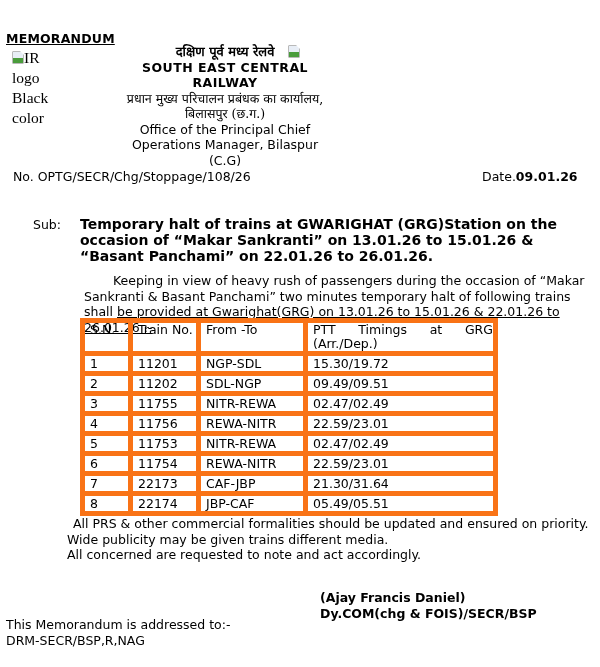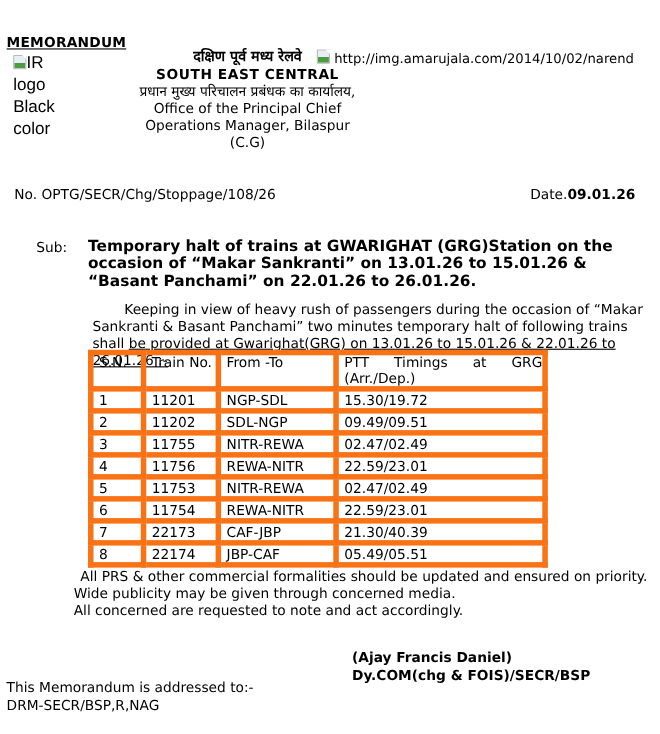--- a/index.html
+++ b/index.html
@@ -7,21 +7,21 @@
     width: 600px; height: 667px; position: relative; overflow: hidden;
     font-family: "DejaVu Sans", sans-serif; color: #000; font-size: 12.5px;
   }
   .abs { position: absolute; }
   .memo-title {
     left: 6px; top: 31px; font-weight: bold; font-size: 12.5px;
     text-decoration: underline; letter-spacing: 0.2px;
   }
   .logo-alt {
     left: 12px; top: 48px; width: 50px;
-    font-family: Liberation Sans, sans-serif; font-size: 15.5px; line-height: 20px;
+    font-family: Liberation Serif, serif; font-size: 15.5px; line-height: 20px;
   }
   .broken-img {
     display: inline-block; width: 12px; height: 13px; vertical-align: -1px;
     border: 1px solid #b9b9b9; border-radius: 1px; position: relative;
     background: linear-gradient(to bottom, #e8eef6 0%, #e8eef6 55%, #4a9c3c 56%, #4a9c3c 100%);
     box-sizing: border-box;
   }
   .broken-img::after {
     content: ""; position: absolute; right: -1px; top: -1px;
     border-left: 4px solid transparent; border-top: 4px solid #fff;
@@ -75,28 +75,30 @@
 
 <div class="abs memo-title">MEMORANDUM</div>
 
 <div class="abs logo-alt">
   <span class="broken-img"></span><span>IR logo Black color</span>
 </div>
 
 <div class="abs header-center">
   <div class="hindi hindi-title">दक्षिण पूर्व मध्य रेलवे</div>
   <div class="rail-name">SOUTH EAST CENTRAL</div>
+  <div class="rail-name">RAILWAY</div>
   <div class="hindi">प्रधान मुख्य परिचालन प्रबंधक का कार्यालय,</div>
+  <div class="hindi">बिलासपुर (छ.ग.)</div>
   <div class="office">Office of the Principal Chief</div>
   <div class="office">Operations Manager, Bilaspur</div>
   <div class="office">(C.G)</div>
 </div>
 
 <div class="abs right-img">
-  <span class="first"><span class="broken-img"></span> <span>http://img.amarujala.com/2014/10/02/narend</span></span>
+  <span class="first"><span class="broken-img"></span> </span>
 </div>
 
 <div class="abs ref-no">No. OPTG/SECR/Chg/Stoppage/108/26</div>
 <div class="abs date"><span>Date.</span><b>09.01.26</b></div>
 
 <div class="abs sub-label">Sub:</div>
 <div class="abs sub-text">Temporary halt of trains at GWARIGHAT (GRG)Station on the occasion of “Makar Sankranti” on 13.01.26 to 15.01.26 &amp; “Basant Panchami” on 22.01.26 to 26.01.26.</div>
 
 <div class="abs para"><span class="indent"></span><span>Keeping in view of heavy rush of passengers during the occasion of “Makar Sankranti &amp; Basant Panchami” two minutes temporary halt of following trains shall</span> <span class="u">be provided at Gwarighat(GRG) on 13.01.26 to 15.01.26 &amp; 22.01.26 to 26.01.26 :-</span></div>
 
@@ -143,34 +145,34 @@
     <tr>
         <td>6</td>
         <td>11754</td>
         <td>REWA-NITR</td>
         <td>22.59/23.01</td>
       </tr>
     <tr>
         <td>7</td>
         <td>22173</td>
         <td>CAF-JBP</td>
-        <td>21.30/40.39</td>
+        <td>21.30/31.64</td>
       </tr>
     <tr>
         <td>8</td>
         <td>22174</td>
         <td>JBP-CAF</td>
         <td>05.49/05.51</td>
       </tr>
   </tbody>
 </table>
 
 <div class="abs footer-lines">
   <div class="l1">All PRS &amp; other commercial formalities should be updated and ensured on priority.</div>
-  <div>Wide publicity may be given through concerned media.</div>
+  <div>Wide publicity may be given trains different media.</div>
   <div>All concerned are requested to note and act accordingly.</div>
 </div>
 
 <div class="abs sign">
   <div class="name">(Ajay Francis Daniel)</div>
   <div>Dy.COM(chg &amp; FOIS)/SECR/BSP</div>
 </div>
 
 <div class="abs addressed">
   <div>This Memorandum is addressed to:-</div>

